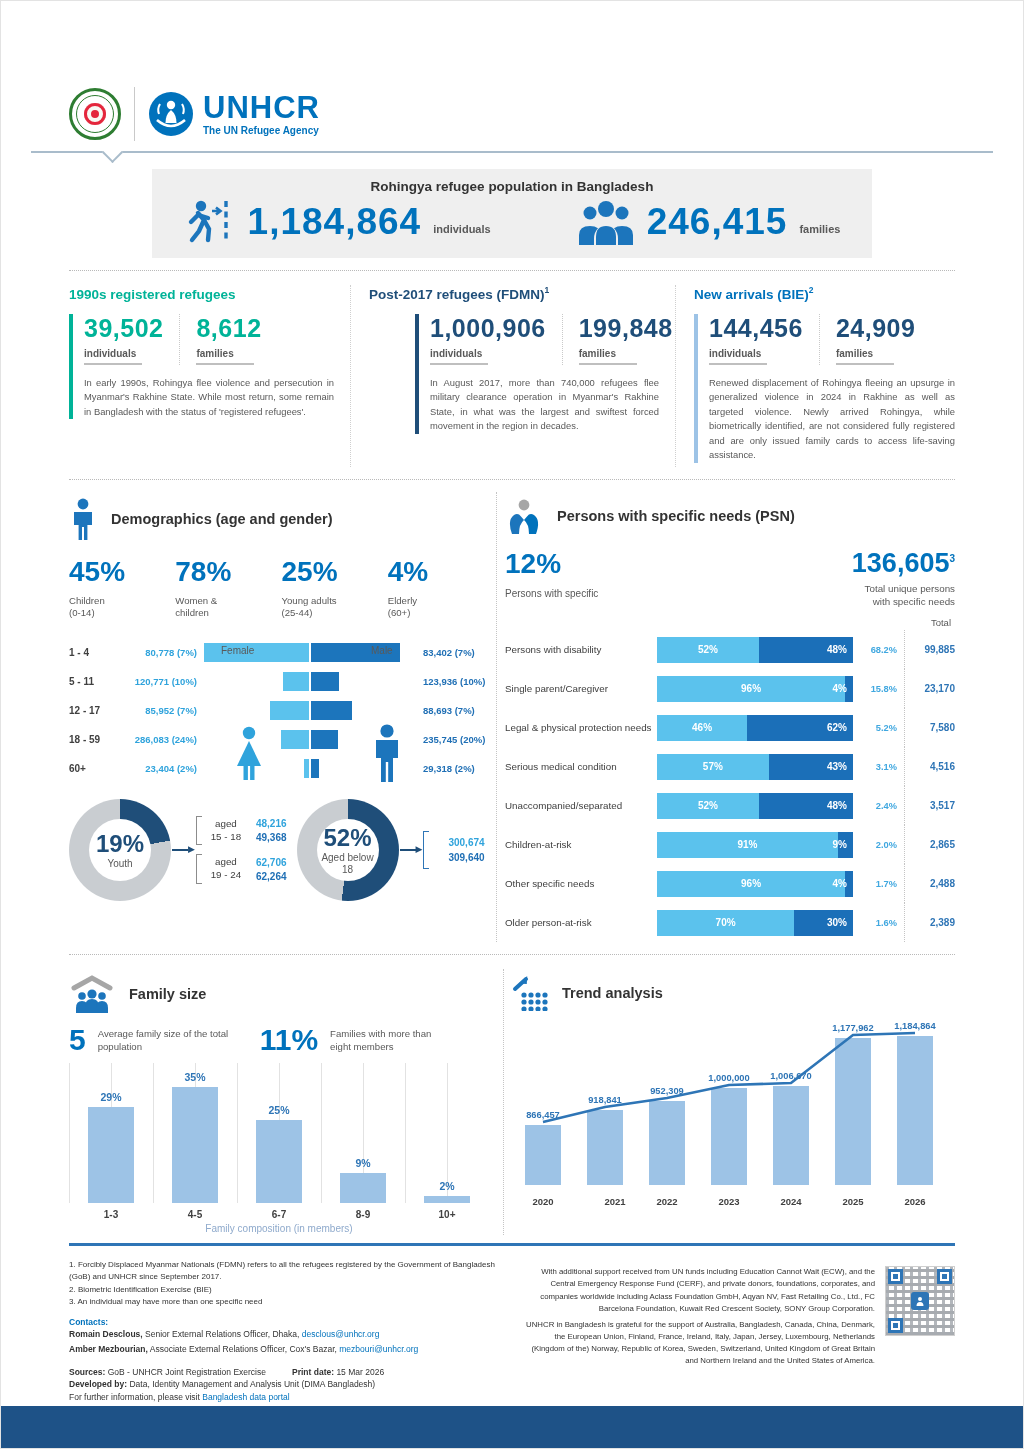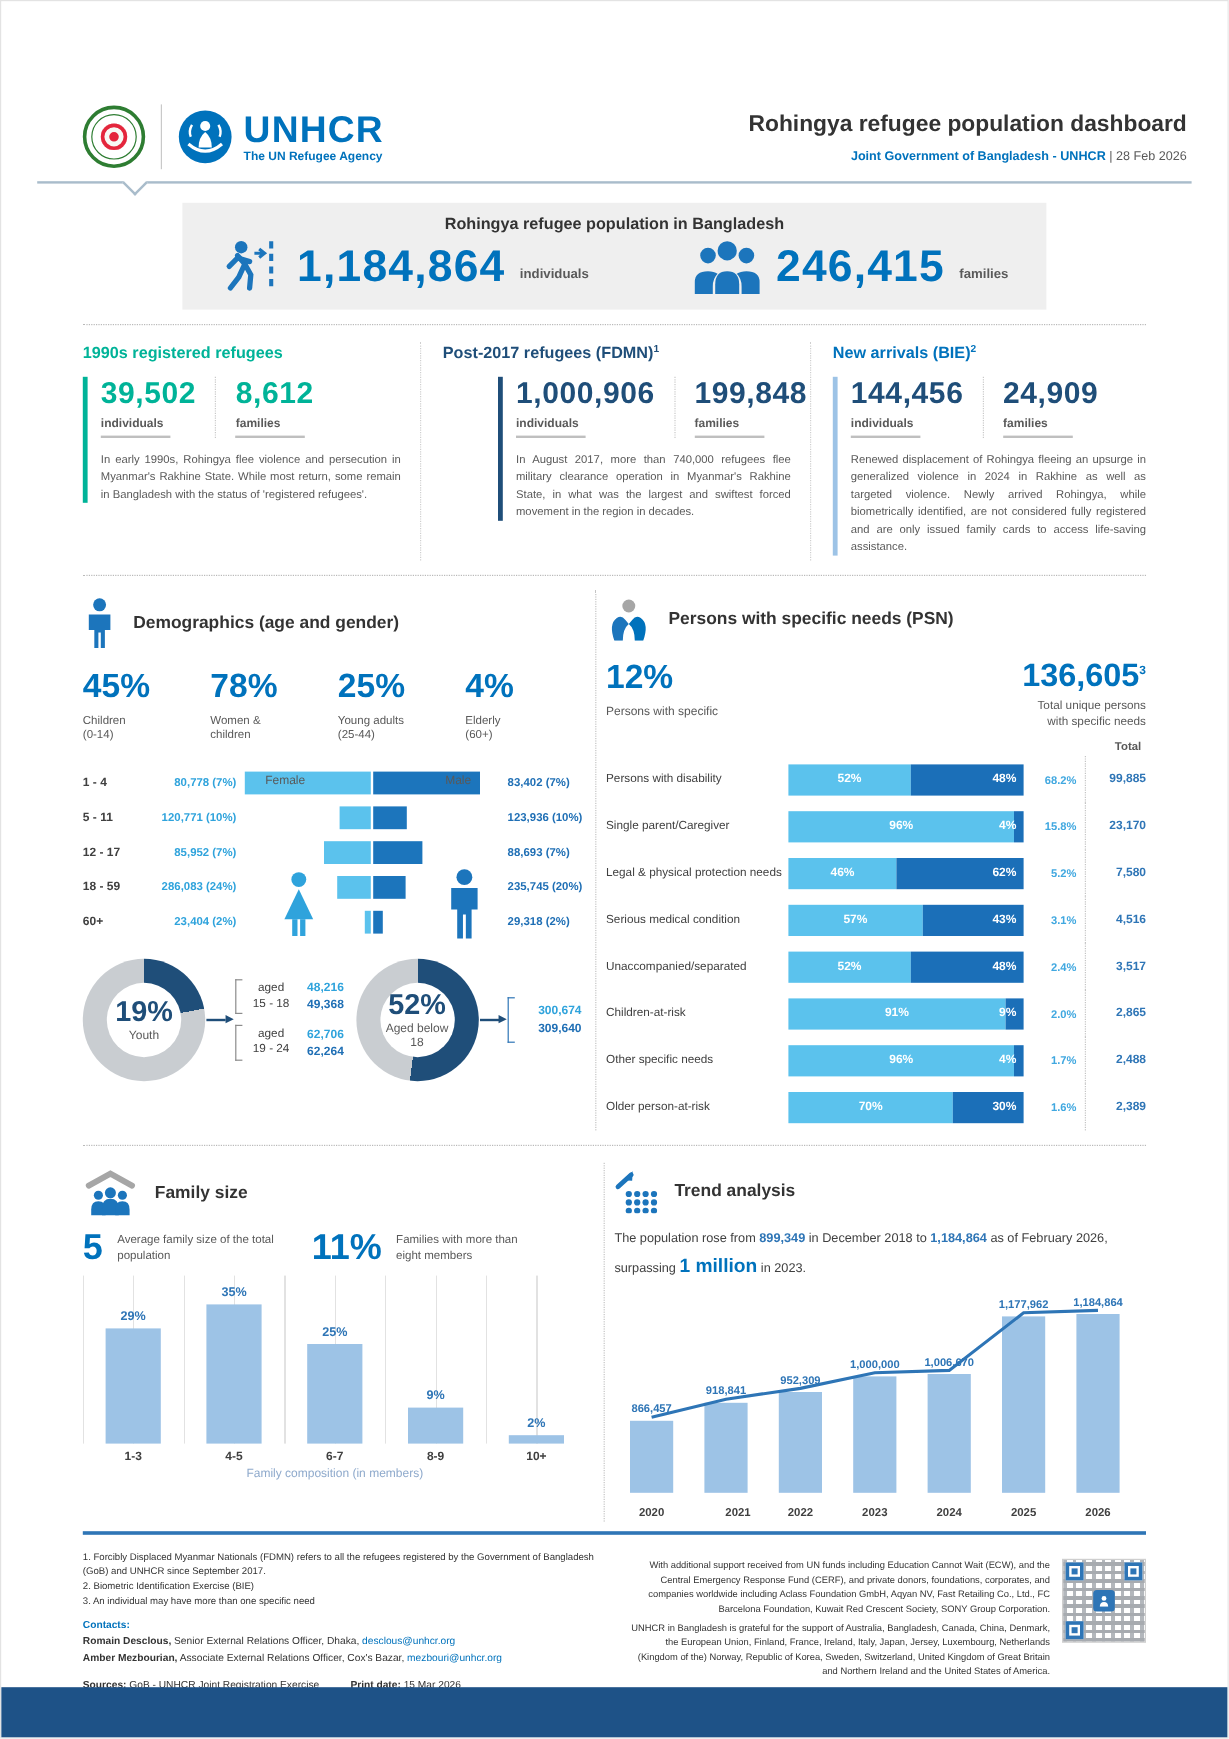--- a/index.html
+++ b/index.html
@@ -102,21 +102,21 @@
   .b18-vals::before{content:"";position:absolute;left:0;top:0;bottom:0;width:5px;border:1.5px solid #2E75B6;border-right:none;}
 
   
   .psn-top{display:flex;justify-content:space-between;margin-top:14px;}
   .psn-pct-big{font-size:28px;font-weight:bold;color:#0072BC;}
   .psn-pct-lbl{font-size:10px;color:#595959;margin-top:8px;}
   .psn-right{text-align:right;}
   .psn-total-big{font-size:27px;font-weight:bold;color:#0072BC;}
   .psn-total-big sup{font-size:10px;}
   .psn-total-lbl{font-size:9.8px;color:#595959;margin-top:3px;white-space:pre-line;line-height:1.35;}
-  .psn-total-hdr{font-size:9.5px;color:#595959;margin-top:9px;padding-right:4px;font-weight:bold;}
+  .psn-total-hdr{font-size:9.5px;color:#595959;margin-top:9px;padding-right:4px;}
   .psn-rows{margin-top:2px;}
   .psn-row{display:flex;align-items:stretch;height:39px;gap:2px;}
   .psn-label{width:150px;font-size:9.8px;color:#404040;line-height:1.25;display:flex;align-items:center;}
   .psn-bar{width:196px;align-self:center;height:26px;display:flex;position:relative;}
   .seg-l{background:#5BC2ED;height:100%;display:flex;align-items:center;justify-content:center;color:#fff;font-size:10px;font-weight:bold;}
   .seg-r{background:#1B6FB8;height:100%;}
   .seg-r-label{position:absolute;right:6px;top:0;bottom:0;display:flex;align-items:center;color:#fff;font-size:10px;font-weight:bold;}
   .psn-pct{width:42px;font-size:9.3px;font-weight:bold;color:#41A8E0;display:flex;align-items:center;justify-content:flex-end;}
   .psn-total{width:50px;font-size:10px;font-weight:bold;color:#2E75B6;display:flex;align-items:center;justify-content:flex-end;border-left:1px dotted #C4C4C4;margin-left:5px;}
 
@@ -185,28 +185,20 @@
           <path d="M23 19 q-5.5 4.5 -5.5 13 h11 q0 -8.5 -5.5 -13 Z" fill="#fff"></path>
           <path d="M9 29 q14 12 28 0" stroke="#fff" stroke-width="2.6" fill="none"></path>
           <path d="M12 13 q-3 5 -1 10 M34 13 q3 5 1 10" stroke="#fff" stroke-width="2" fill="none"></path>
         </svg>
         <div class="unhcr-text">
           <div class="nm">UNHCR</div>
           <div class="tg">The UN Refugee Agency</div>
         </div>
       </div>
     </div>
-    <div class="hdr-right">
-      <div class="hdr-title">Rohingya refugee population dashboard</div>
-      <div class="hdr-sub">
-        <span class="blue">Joint Government of Bangladesh - UNHCR</span>
-        <span>|</span>
-        <span>28 Feb 2026</span>
-      </div>
-    </div>
   </div>
   <div class="header-rule">
     <div class="notch"></div>
   </div>
 
   <div class="banner">
     <div class="banner-title">Rohingya refugee population in Bangladesh</div>
     <div class="banner-row">
       <div class="banner-stat">
         <svg width="52" height="48" viewBox="0 0 52 48">
@@ -618,21 +610,20 @@
               <circle cx="12" cy="34" r="2.6"></circle>
                 <circle cx="19" cy="34" r="2.6"></circle>
                 <circle cx="26" cy="34" r="2.6"></circle>
                 <circle cx="33" cy="34" r="2.6"></circle>
             </g>
             <path d="M3 14 L14 4" stroke="#1C75BC" stroke-width="4" stroke-linecap="round"></path>
             <path d="M15 1 v8 h-8 Z" fill="#1C75BC" transform="rotate(3 15 5)"></path>
           </svg>
           <div class="sec-title">Trend analysis</div>
         </div>
-        <div class="trend-text"><span>The population rose from </span><span class="tt-b">899,349</span><span> in December 2018 to </span><span class="tt-b">1,184,864</span><span> as of February 2026, surpassing </span><span class="tt-big">1 million</span><span> in 2023.</span></div>
         <div class="trend-chart" id="trend-chart">
             <div class="tr-bar" style="left: 13px; width: 36px; height: 60px; bottom: 24px;"></div>
             <div class="tr-vlabel" style="left: 0px; width: 62px; bottom: 89px;">866,457</div>
             <div class="tr-xlabel" style="left: 0px; width: 62px;">2020</div>
             <div class="tr-bar" style="left: 75px; width: 36px; height: 75px; bottom: 24px;"></div>
             <div class="tr-vlabel" style="left: 62px; width: 62px; bottom: 104px;">918,841</div>
             <div class="tr-xlabel" style="left: 72px; width: 62px;">2021</div>
             <div class="tr-bar" style="left: 137px; width: 36px; height: 84px; bottom: 24px;"></div>
             <div class="tr-vlabel" style="left: 124px; width: 62px; bottom: 113px;">952,309</div>
             <div class="tr-xlabel" style="left: 124px; width: 62px;">2022</div>

